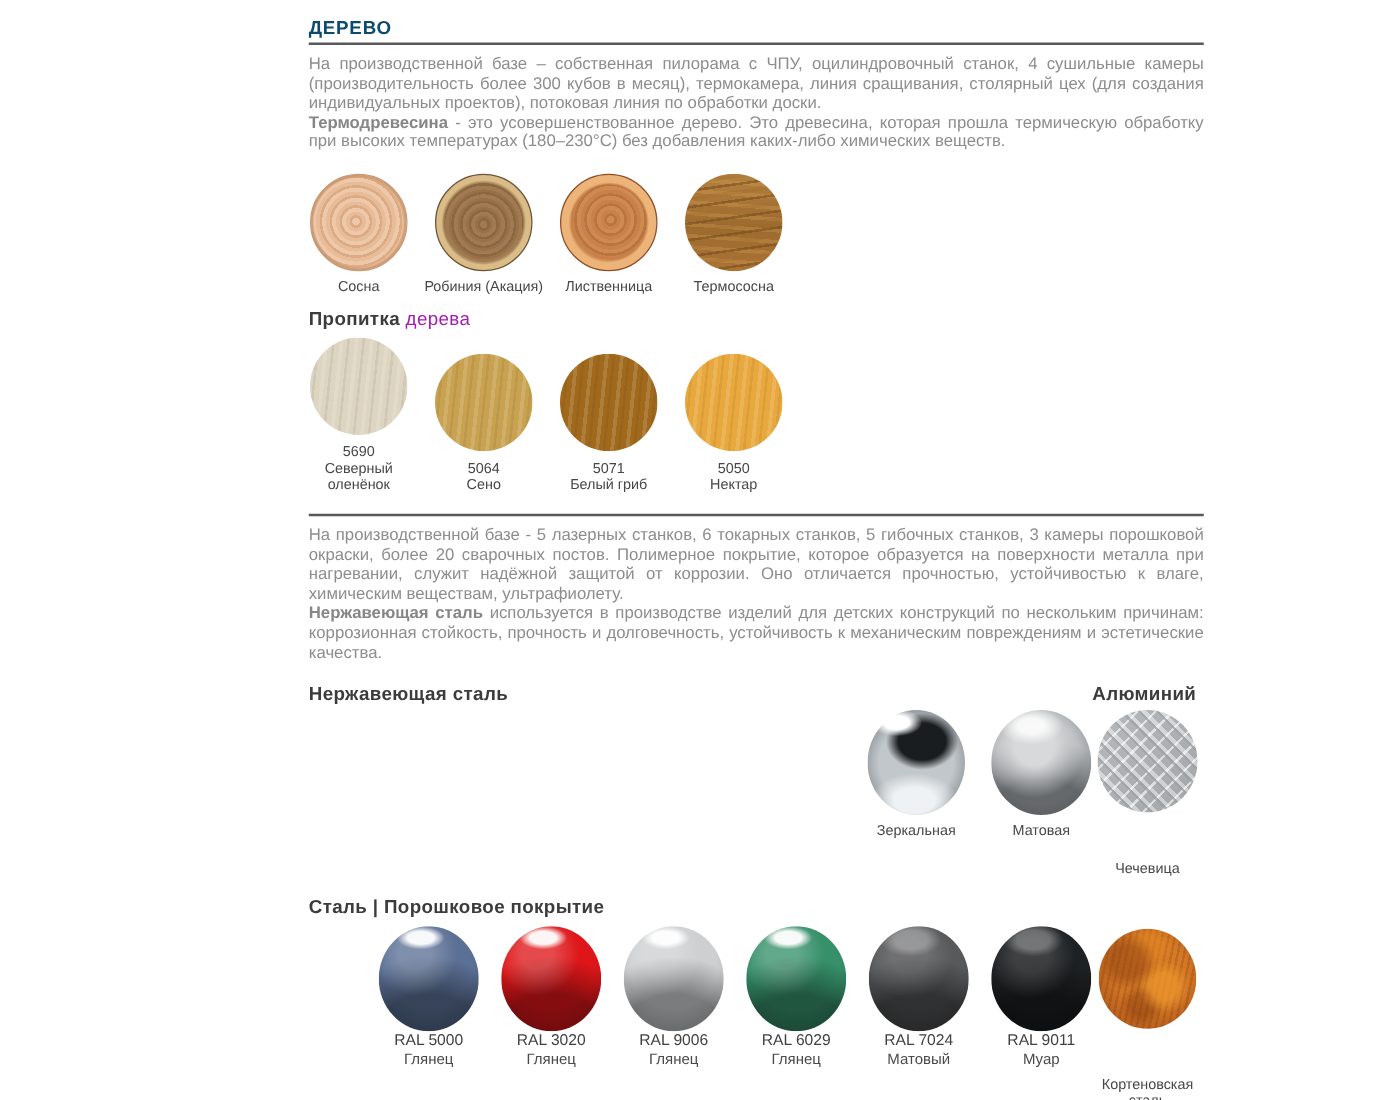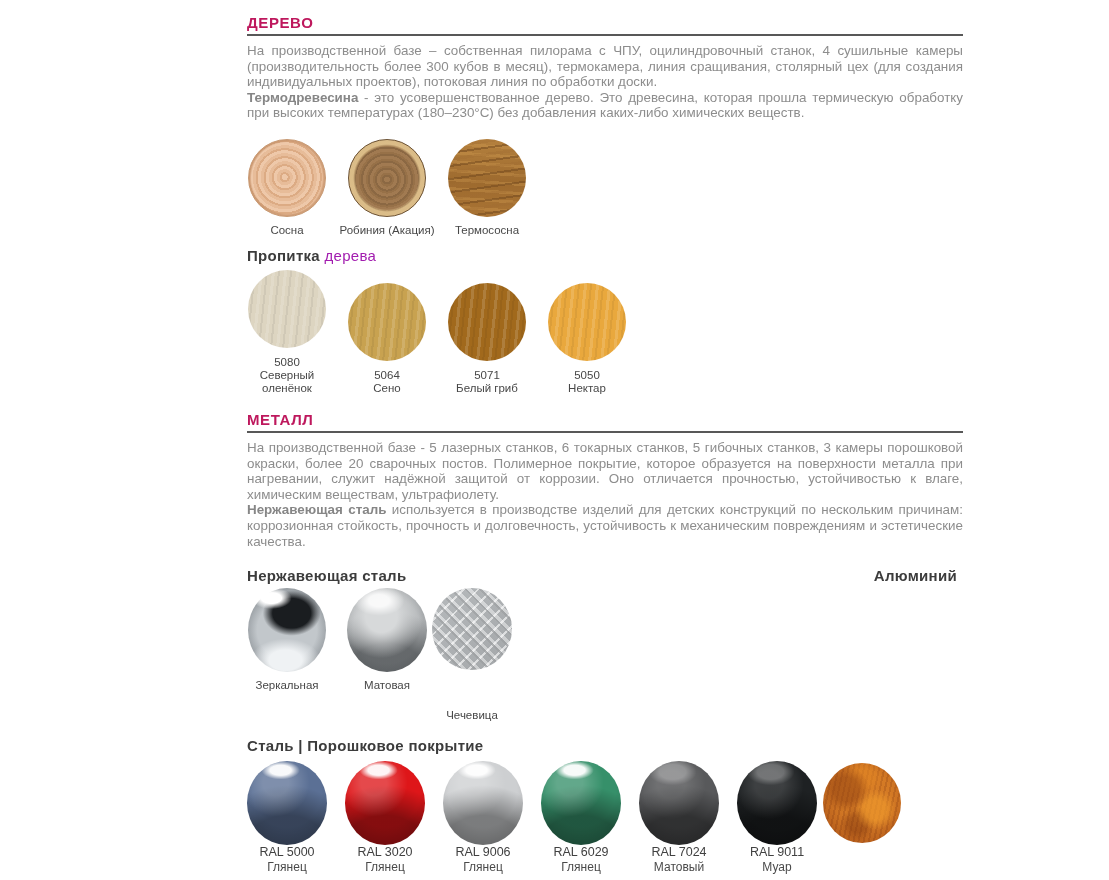--- a/index.html
+++ b/index.html
@@ -7,21 +7,21 @@
   body {
     width:1109px; height:880px; overflow:hidden;
     font-family:"Liberation Sans", sans-serif;
     -webkit-font-smoothing:antialiased;
   }
   .page { padding:14px 0 0 247px; width:963px; }
   .content { width:716px; }
 
   
   .sec-title {
-    font-size:15px; font-weight:bold; color:#be185d; letter-spacing:.6px;
+    font-size:15px; font-weight:bold; color:#0c4a6e; letter-spacing:.6px;
     line-height:18px;
   }
   .sec-rule { height:2px; background:#585858; margin-top:2px; }
 
   
   .body-p {
     margin-top:7px; font-size:13.4px; line-height:15.6px; color:#8d8d8d;
     text-align:justify;
   }
   .body-p2 { margin-top:0; }
@@ -130,21 +130,21 @@
       radial-gradient(circle at 55% 42%, #d47a25 0 40%, #b85f1c 76%, #a65417 100%);
     background-color: var(--c);
   }
 
   
   .ral-code { margin-top:0; font-size:12.5px; line-height:15px; color:#414141; text-align:center; white-space:nowrap; }
   .ral-finish { font-size:12px; line-height:14px; color:#4a4a4a; text-align:center; white-space:nowrap; }
 
   
   .duo-head { display:flex; justify-content:space-between; align-items:baseline; margin-top:18px; }
-  .duo-row { display:flex; justify-content:flex-start; align-items:flex-start; margin-top:3px; }
+  .duo-row { display:flex; justify-content:flex-end; align-items:flex-start; margin-top:3px; }
   .group { display:flex; gap:20px; }
   .right-item { width:90px; display:flex; flex-direction:column; align-items:center;gap:32px; }
   .ral-row .group { gap:18px; }
   .ral-row .swatch-item { width:80px; }
 
   .stain-code { margin-top:8px; font-size:11.5px; line-height:13px; color:#474747; text-align:center; }
   .stain-name { font-size:11.5px; line-height:13px; color:#474747; text-align:center; }
 
   .footnote { margin-top:23px; font-size:13.2px; color:#8d8d8d; }
 
@@ -170,31 +170,35 @@
       <div class="swatch-row mt-wood-row">
         <div class="swatch-item">
           <div class="circle wood-pine"></div>
           <div class="swatch-label">Сосна</div>
         </div>
         <div class="swatch-item">
           <div class="circle wood-robinia"></div>
           <div class="swatch-label">Робиния (Акация)</div>
         </div>
         <div class="swatch-item">
+          <div class="circle wood-larch"></div>
+          <div class="swatch-label">Лиственница</div>
+        </div>
+        <div class="swatch-item">
           <div class="circle wood-thermo"></div>
           <div class="swatch-label">Термососна</div>
         </div>
       </div>
 
       <h3 class="sub-title mt-stain-head"><span>Пропитка</span> <span class="light">дерева</span></h3>
 
       <div class="swatch-row mt-stain-row">
         <div class="swatch-item">
           <div class="circle stain" style="--c: #ddd5c1;"></div>
-          <div class="stain-code">5080</div>
+          <div class="stain-code">5690</div>
           <div class="stain-name swatch-label wrap" style="margin-top:0;">Северный оленёнок</div>
         </div>
         <div class="swatch-item">
           <div class="circle stain" style="--c: #c8a250;"></div>
           <div class="stain-code">5064</div>
           <div class="stain-name">Сено</div>
         </div>
         <div class="swatch-item">
           <div class="circle stain" style="--c: #a1691c;"></div>
           <div class="stain-code">5071</div>
@@ -202,21 +206,20 @@
         </div>
         <div class="swatch-item">
           <div class="circle stain" style="--c: #e9a83d;"></div>
           <div class="stain-code">5050</div>
           <div class="stain-name">Нектар</div>
         </div>
       </div>
     </section>
 
     <section class="mt-metal" style="margin-top:16px;">
-      <h2 class="sec-title">МЕТАЛЛ</h2>
       <div class="sec-rule"></div>
 
       <p class="body-p">На производственной базе - 5 лазерных станков, 6 токарных станков, 5 гибочных станков, 3 камеры порошковой окраски, более 20 сварочных постов. Полимерное покрытие, которое образуется на поверхности металла при нагревании, служит надёжной защитой от коррозии. Оно отличается прочностью, устойчивостью к влаге, химическим веществам, ультрафиолету.</p>
       <p class="body-p body-p2"><span class="bold-lead">Нержавеющая сталь</span><span> используется в производстве изделий для детских конструкций по нескольким причинам: коррозионная стойкость, прочность и долговечность, устойчивость к механическим повреждениям и эстетические качества.</span></p>
 
       <div class="duo-head">
         <h3 class="sub-title">Нержавеющая сталь</h3>
         <h3 class="sub-title" style="margin-right:6px;">Алюминий</h3>
       </div>
 

